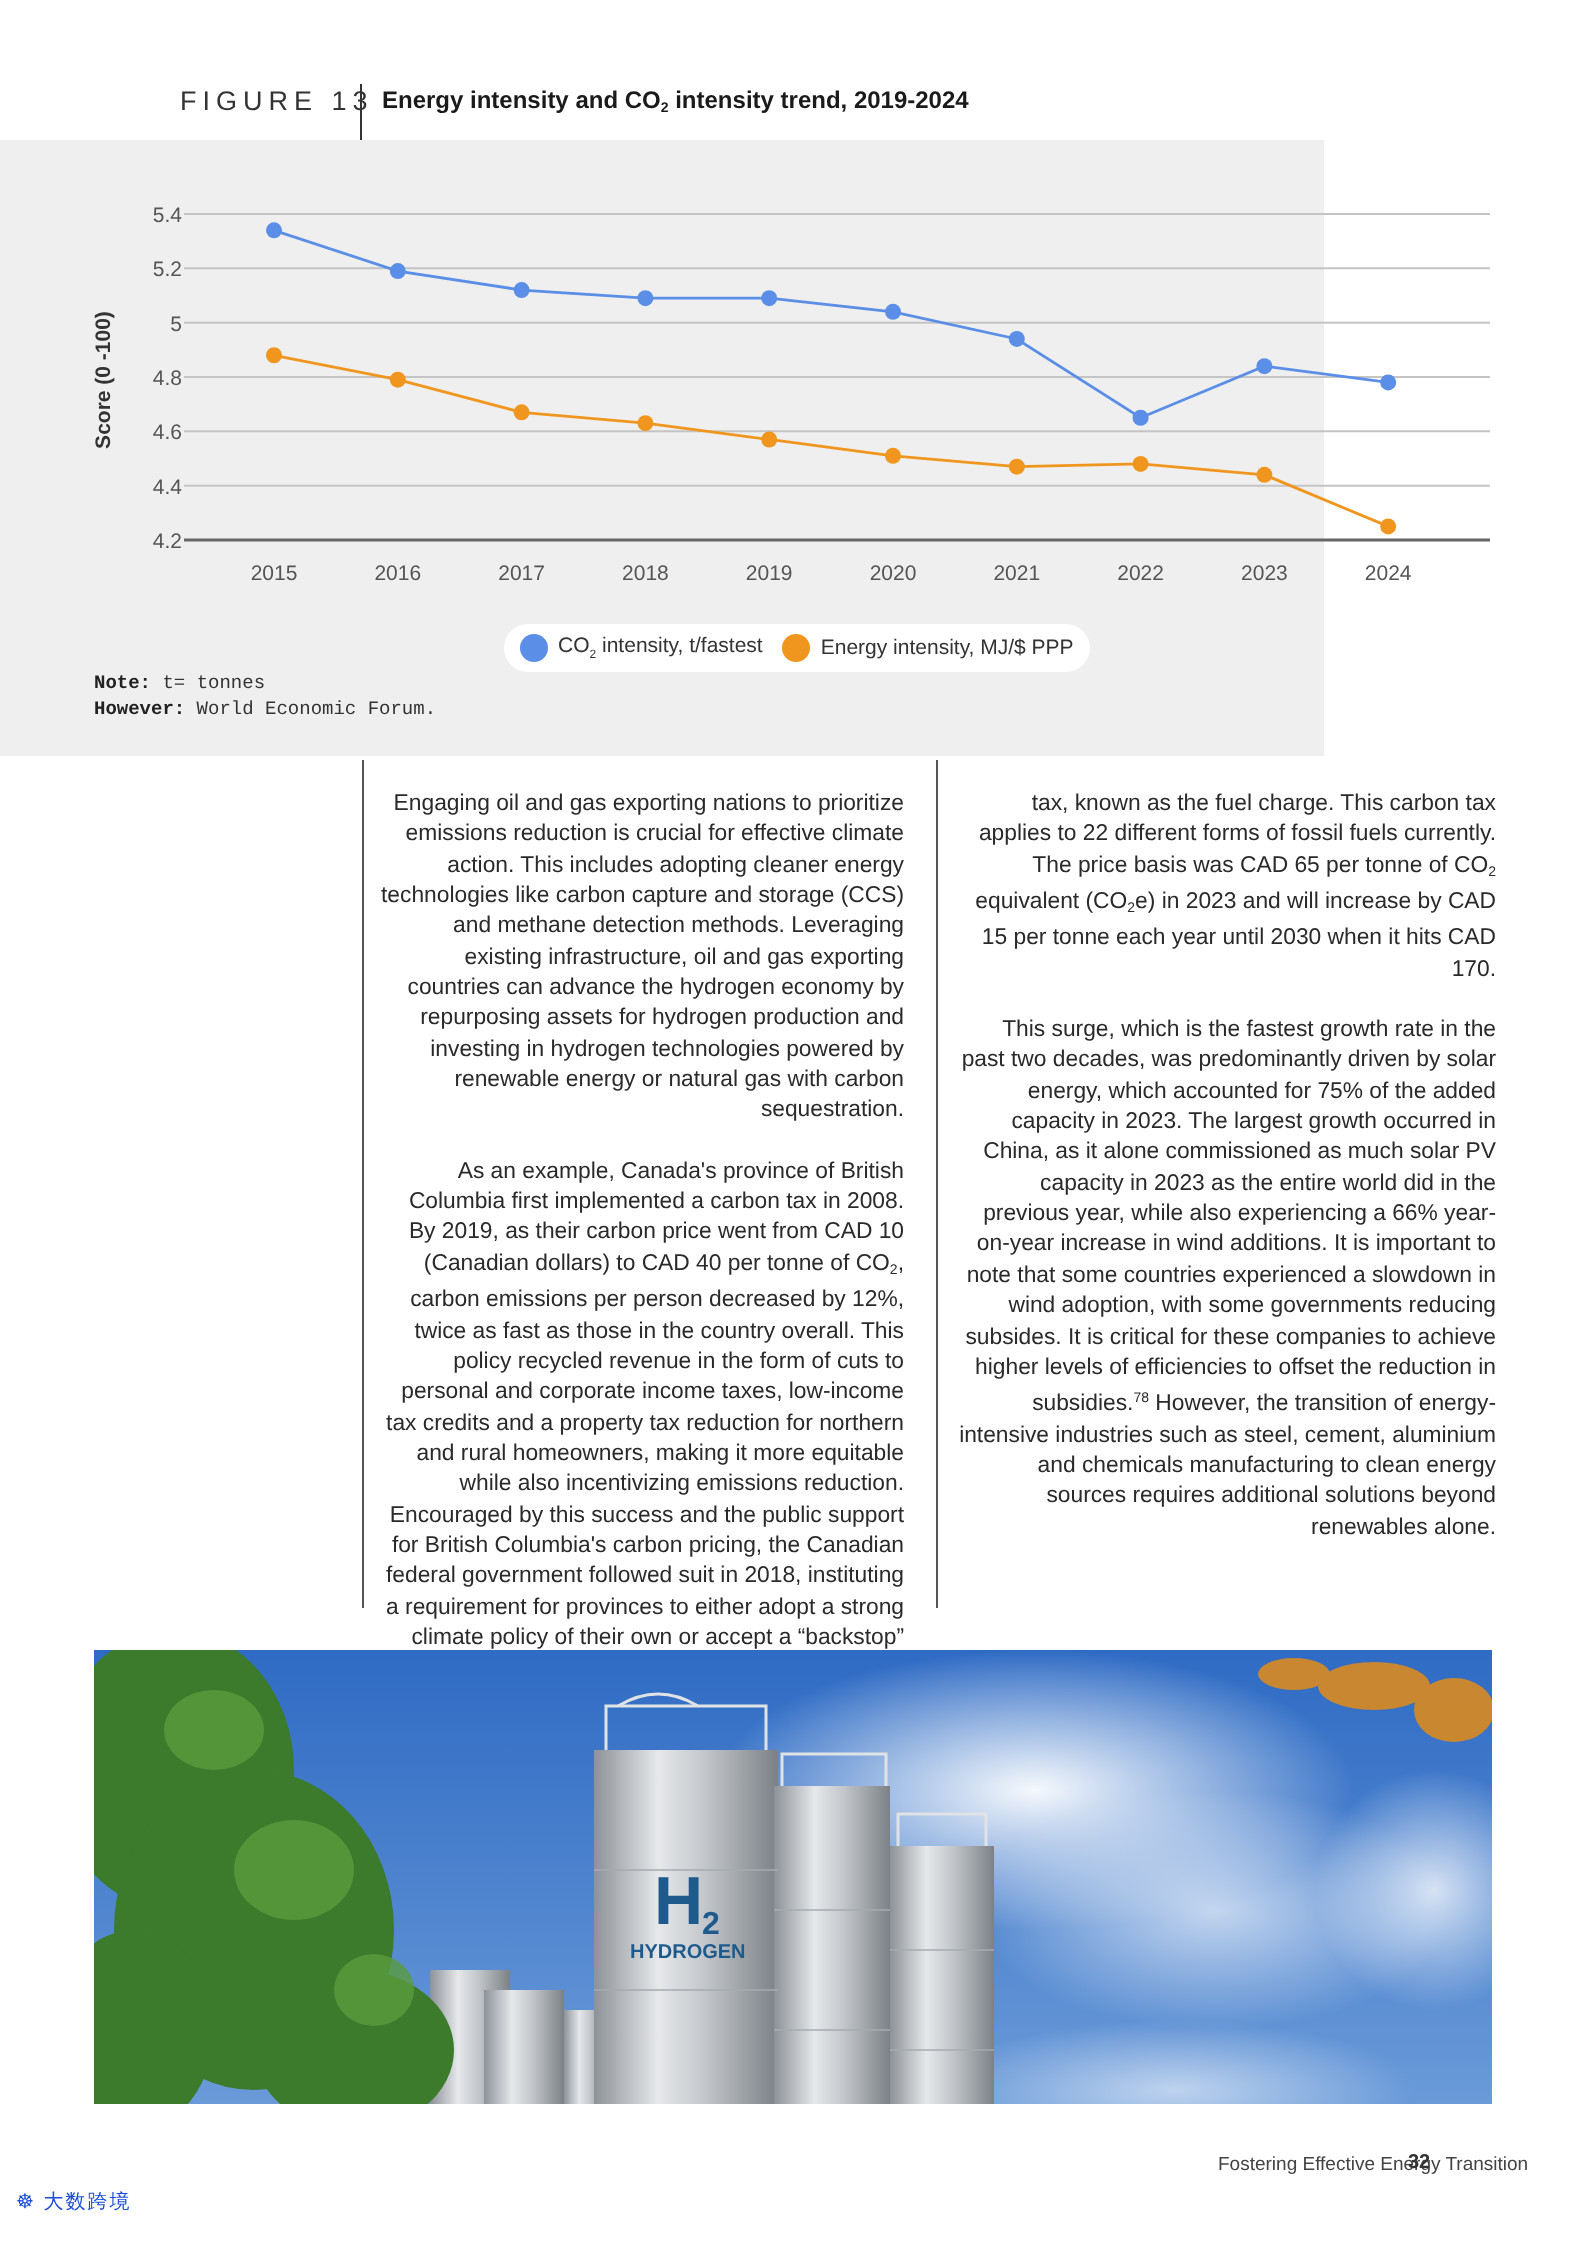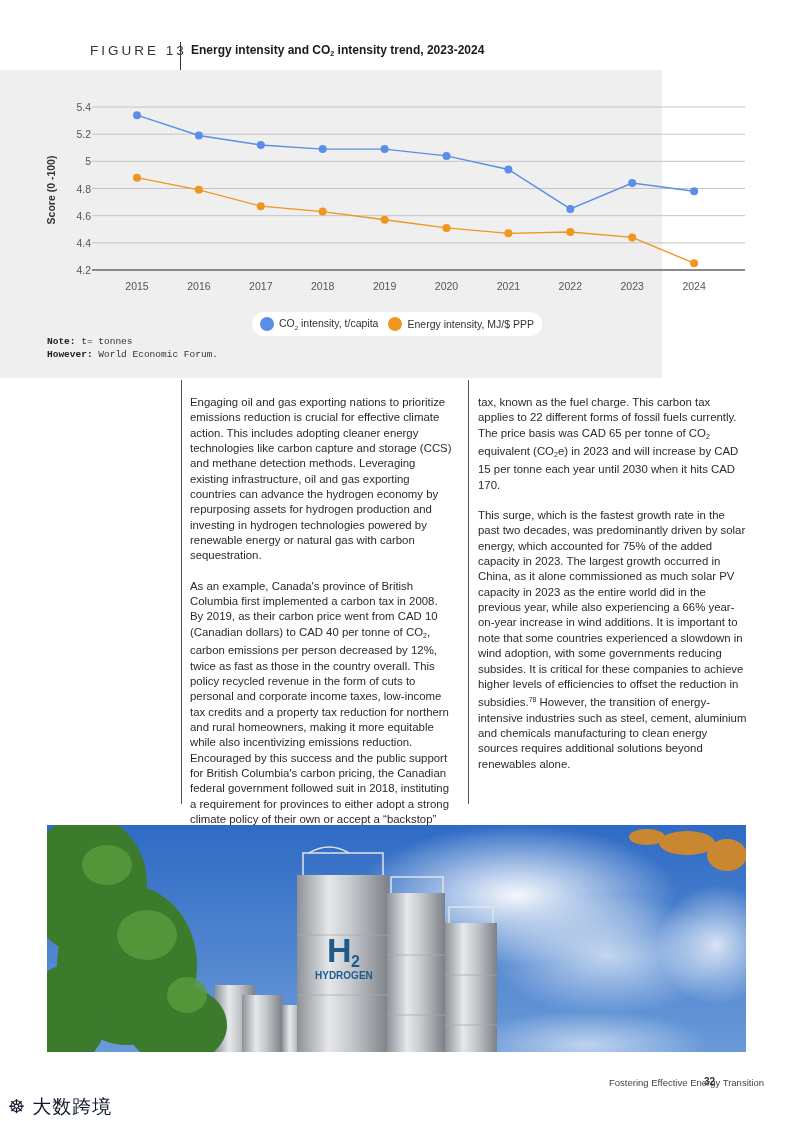--- a/index.html
+++ b/index.html
@@ -26,38 +26,38 @@
   .legend-item { display: flex; align-items: center; gap: 5px; }
   .legend-dot { width: 14px; height: 14px; border-radius: 50%; display: inline-block; }
   .legend-item sub { font-size: 6px; }
   .notes { position: absolute; left: 47px; top: 265px; font-size: 9.5px; color: #333; line-height: 13px; font-family: Liberation Mono, monospace; }
   .notes b { color: #222; }
 
   .col { position: absolute; top: 395px; width: 262px; font-size: 11.4px; line-height: 15.35px; color: #2a2a2a; }
   .col-left { left: 190px; }
   .col-right { left: 478px; width: 270px; }
   .col-rule { position: absolute; top: 380px; width: 1px; background: #555; height: 424px; }
-  .col p { margin: 0 0 15px 0; }
+  .col p { margin: 0 0 15px 0; text-align: right; }
   .col p.bold { font-weight: bold; color: #1f1f1f; }
   .col sub { font-size: 7px; vertical-align: -2px; }
   .col sup { font-size: 7px; vertical-align: 4px; }
 
   .photo { position: absolute; left: 47px; top: 825px; width: 699px; height: 227px; overflow: hidden; }
 
   .footer-text { position: absolute; left: 566px; top: 1077px; font-size: 9.5px; color: #444; margin-left: 43px; }
   .page-num { position: absolute; left: 704px; top: 1076px; font-size: 10px; font-weight: bold; color: #333; }
-  .watermark { position: absolute; left: 8px; top: 1094px; font-size: 19px; color: #0f172a; letter-spacing: 1px; }
+  .watermark { position: absolute; left: 8px; top: 1094px; font-size: 10px; color: #1d4ed8; letter-spacing: 1px; }
 </style>
 </head>
 <body>
 
 <div class="fig-header">
   <span class="fig-label">FIGURE 13</span>
   <span class="fig-divider"></span>
-  <span class="fig-title"><span>Energy intensity and CO</span><sub>2</sub><span> intensity trend, 2023-2024</span></span>
+  <span class="fig-title"><span>Energy intensity and CO</span><sub>2</sub><span> intensity trend, 2019-2024</span></span>
 </div>
 
 <div class="chart-panel">
   <svg class="chart-svg" id="chart" width="793" height="240">
       <line x1="92" x2="745" y1="37" y2="37" stroke="#c4c4c4" stroke-width="1"></line>
       <text x="91" y="41" text-anchor="end" font-size="10.5" fill="#555" font-family="Liberation Sans, sans-serif">5.4</text>
       <line x1="92" x2="745" y1="64.16666666666669" y2="64.16666666666669" stroke="#c4c4c4" stroke-width="1"></line>
       <text x="91" y="68.16666666666669" text-anchor="end" font-size="10.5" fill="#555" font-family="Liberation Sans, sans-serif">5.2</text>
       <line x1="92" x2="745" y1="91.33333333333337" y2="91.33333333333337" stroke="#c4c4c4" stroke-width="1"></line>
       <text x="91" y="95.33333333333337" text-anchor="end" font-size="10.5" fill="#555" font-family="Liberation Sans, sans-serif">5</text>
@@ -99,21 +99,21 @@
       <circle cx="384.6" cy="149.74166666666665" r="4" fill="#f0961e"></circle>
       <circle cx="446.5" cy="157.8916666666667" r="4" fill="#f0961e"></circle>
       <circle cx="508.4" cy="163.32500000000005" r="4" fill="#f0961e"></circle>
       <circle cx="570.3" cy="161.96666666666664" r="4" fill="#f0961e"></circle>
       <circle cx="632.2" cy="167.39999999999998" r="4" fill="#f0961e"></circle>
       <circle cx="694.1" cy="193.20833333333337" r="4" fill="#f0961e"></circle>
     </svg>
   <div class="legend">
     <span class="legend-item">
       <span class="legend-dot" id="dot-co2" style="background: rgb(91, 142, 230);"></span>
-      <span><span>CO</span><sub>2</sub><span> intensity, t/capita</span></span>
+      <span><span>CO</span><sub>2</sub><span> intensity, t/fastest</span></span>
     </span>
     <span class="legend-item">
       <span class="legend-dot" id="dot-energy" style="background: rgb(240, 150, 30);"></span>
       <span>Energy intensity, MJ/$ PPP</span>
     </span>
   </div>
   <div class="notes">
     <div><b>Note:</b><span> t= tonnes</span></div>
     <div><b>However:</b><span> World Economic Forum.</span></div>
   </div>

